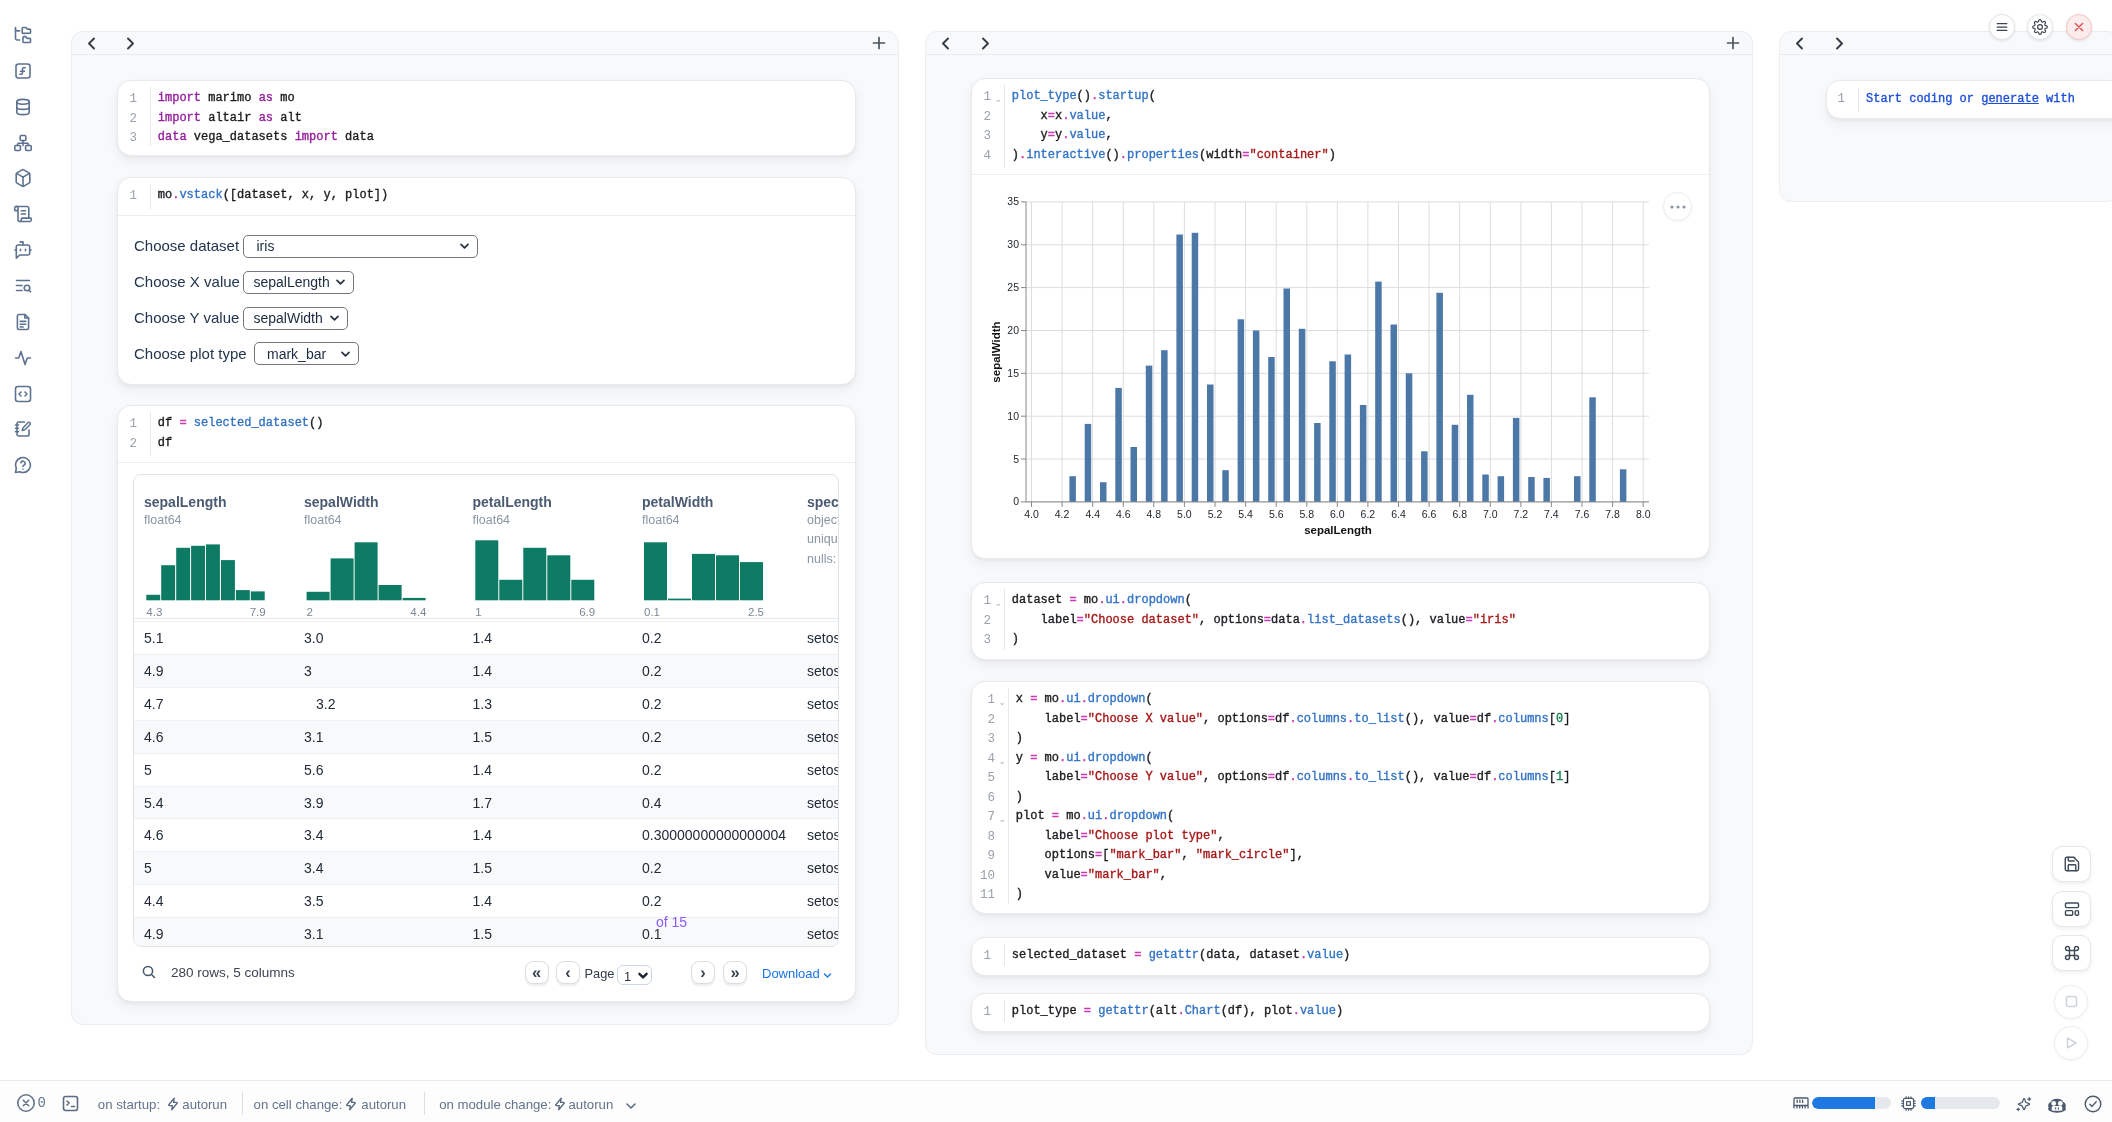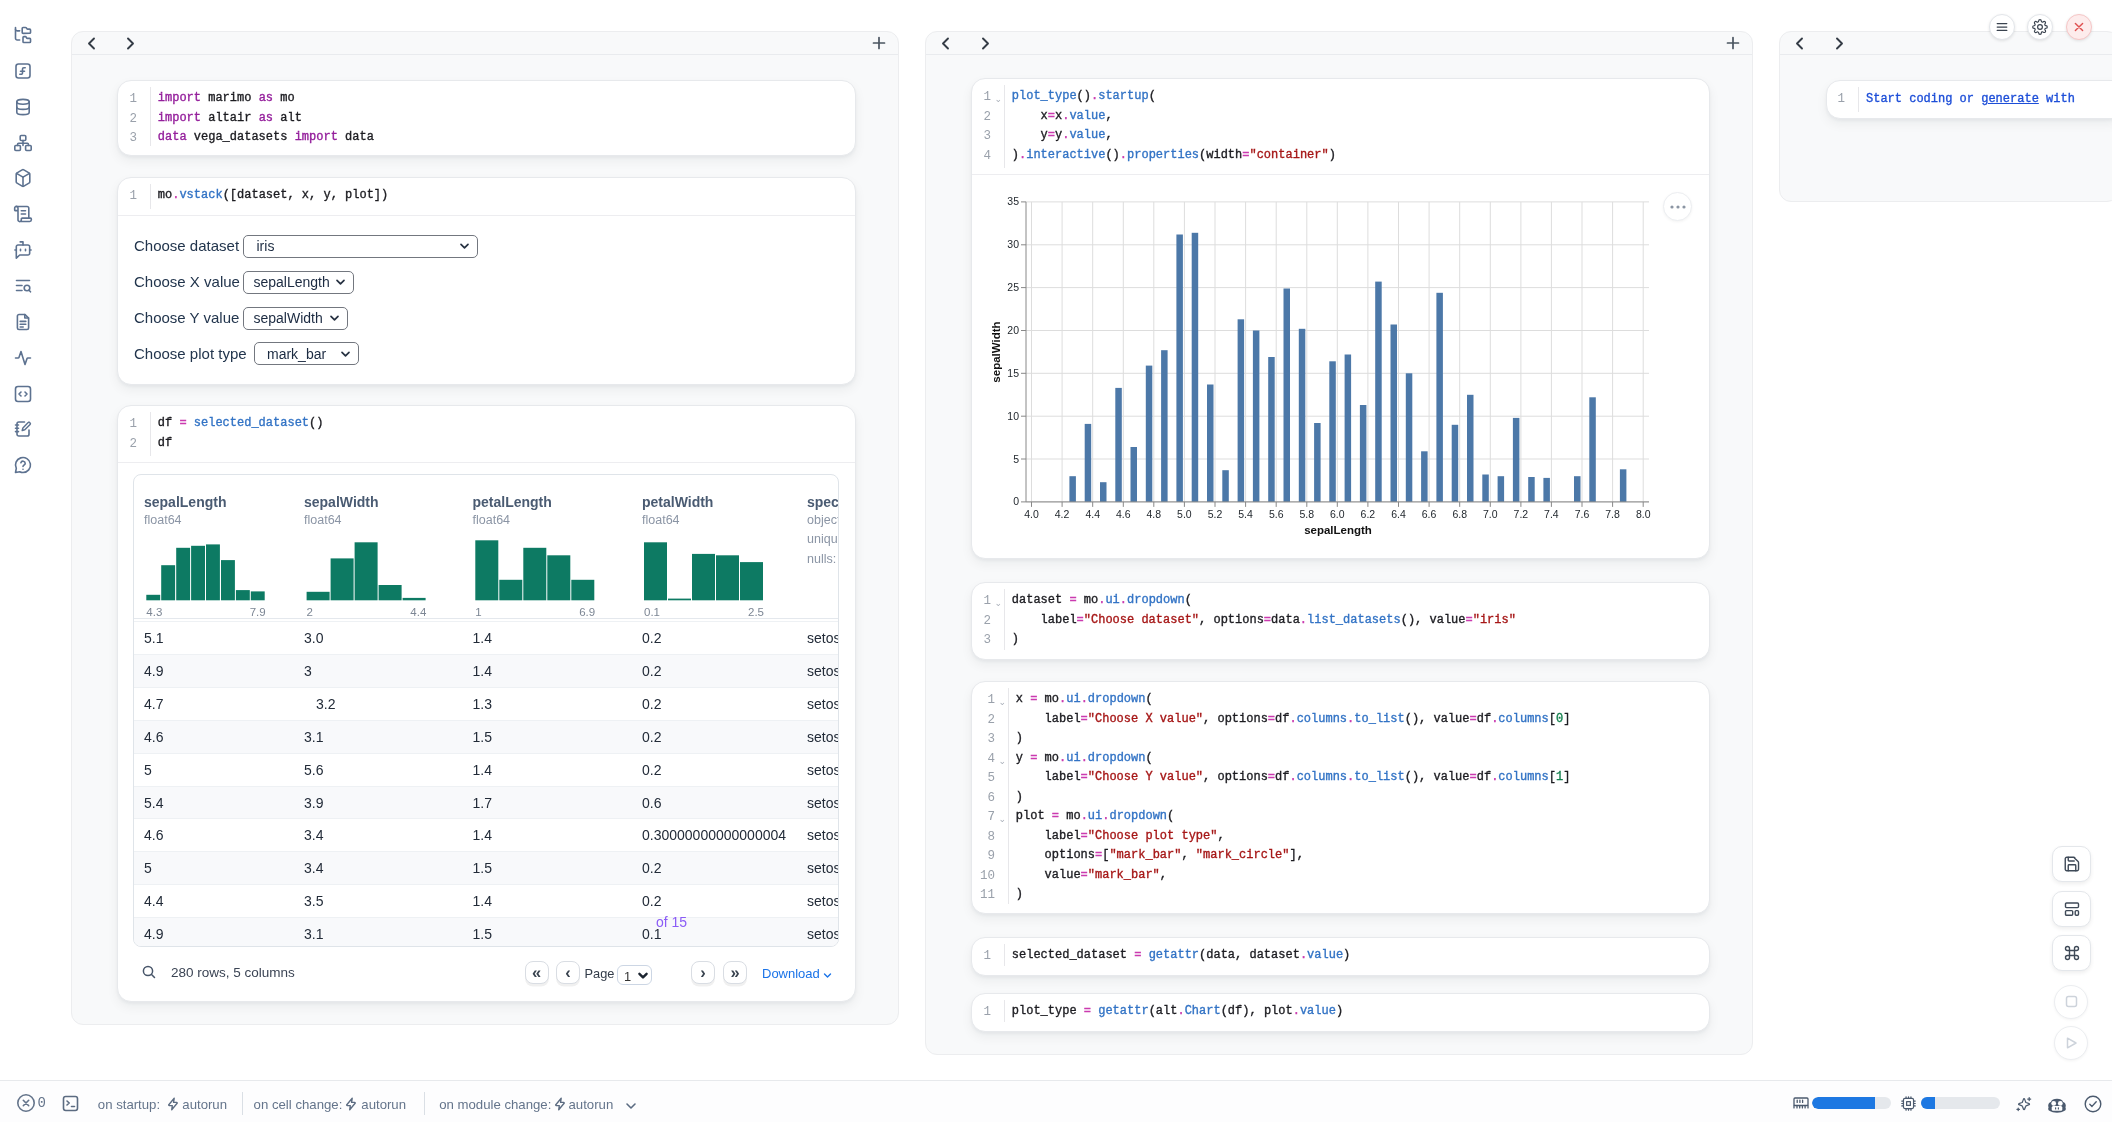--- a/index.html
+++ b/index.html
@@ -293,21 +293,21 @@
 <div class="tcell" style="left:508px;top:253.7px">0.2</div>
 <div class="tcell" style="left:673px;top:253.7px">setosa</div>
 <div class="tcell" style="left:10px;top:286.6px">5</div>
 <div class="tcell" style="left:170px;top:286.6px">5.6</div>
 <div class="tcell" style="left:338.5px;top:286.6px">1.4</div>
 <div class="tcell" style="left:508px;top:286.6px">0.2</div>
 <div class="tcell" style="left:673px;top:286.6px">setosa</div>
 <div class="tcell" style="left:10px;top:319.5px">5.4</div>
 <div class="tcell" style="left:170px;top:319.5px">3.9</div>
 <div class="tcell" style="left:338.5px;top:319.5px">1.7</div>
-<div class="tcell" style="left:508px;top:319.5px">0.6</div>
+<div class="tcell" style="left:508px;top:319.5px">0.4</div>
 <div class="tcell" style="left:673px;top:319.5px">setosa</div>
 <div class="tcell" style="left:10px;top:352.4px">4.6</div>
 <div class="tcell" style="left:170px;top:352.4px">3.4</div>
 <div class="tcell" style="left:338.5px;top:352.4px">1.4</div>
 <div class="tcell" style="left:508px;top:352.4px">0.30000000000000004</div>
 <div class="tcell" style="left:673px;top:352.4px">setosa</div>
 <div class="tcell" style="left:10px;top:385.3px">5</div>
 <div class="tcell" style="left:170px;top:385.3px">3.4</div>
 <div class="tcell" style="left:338.5px;top:385.3px">1.5</div>
 <div class="tcell" style="left:508px;top:385.3px">0.2</div>

